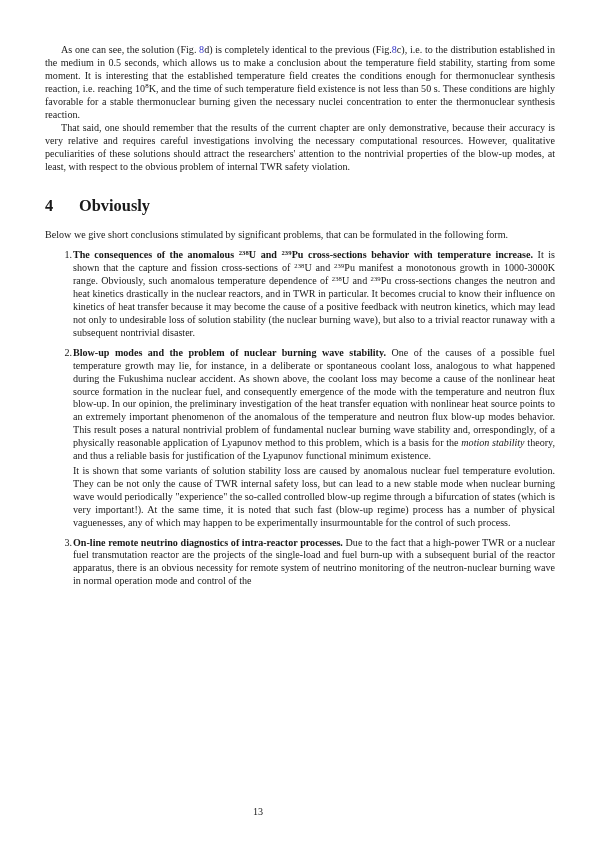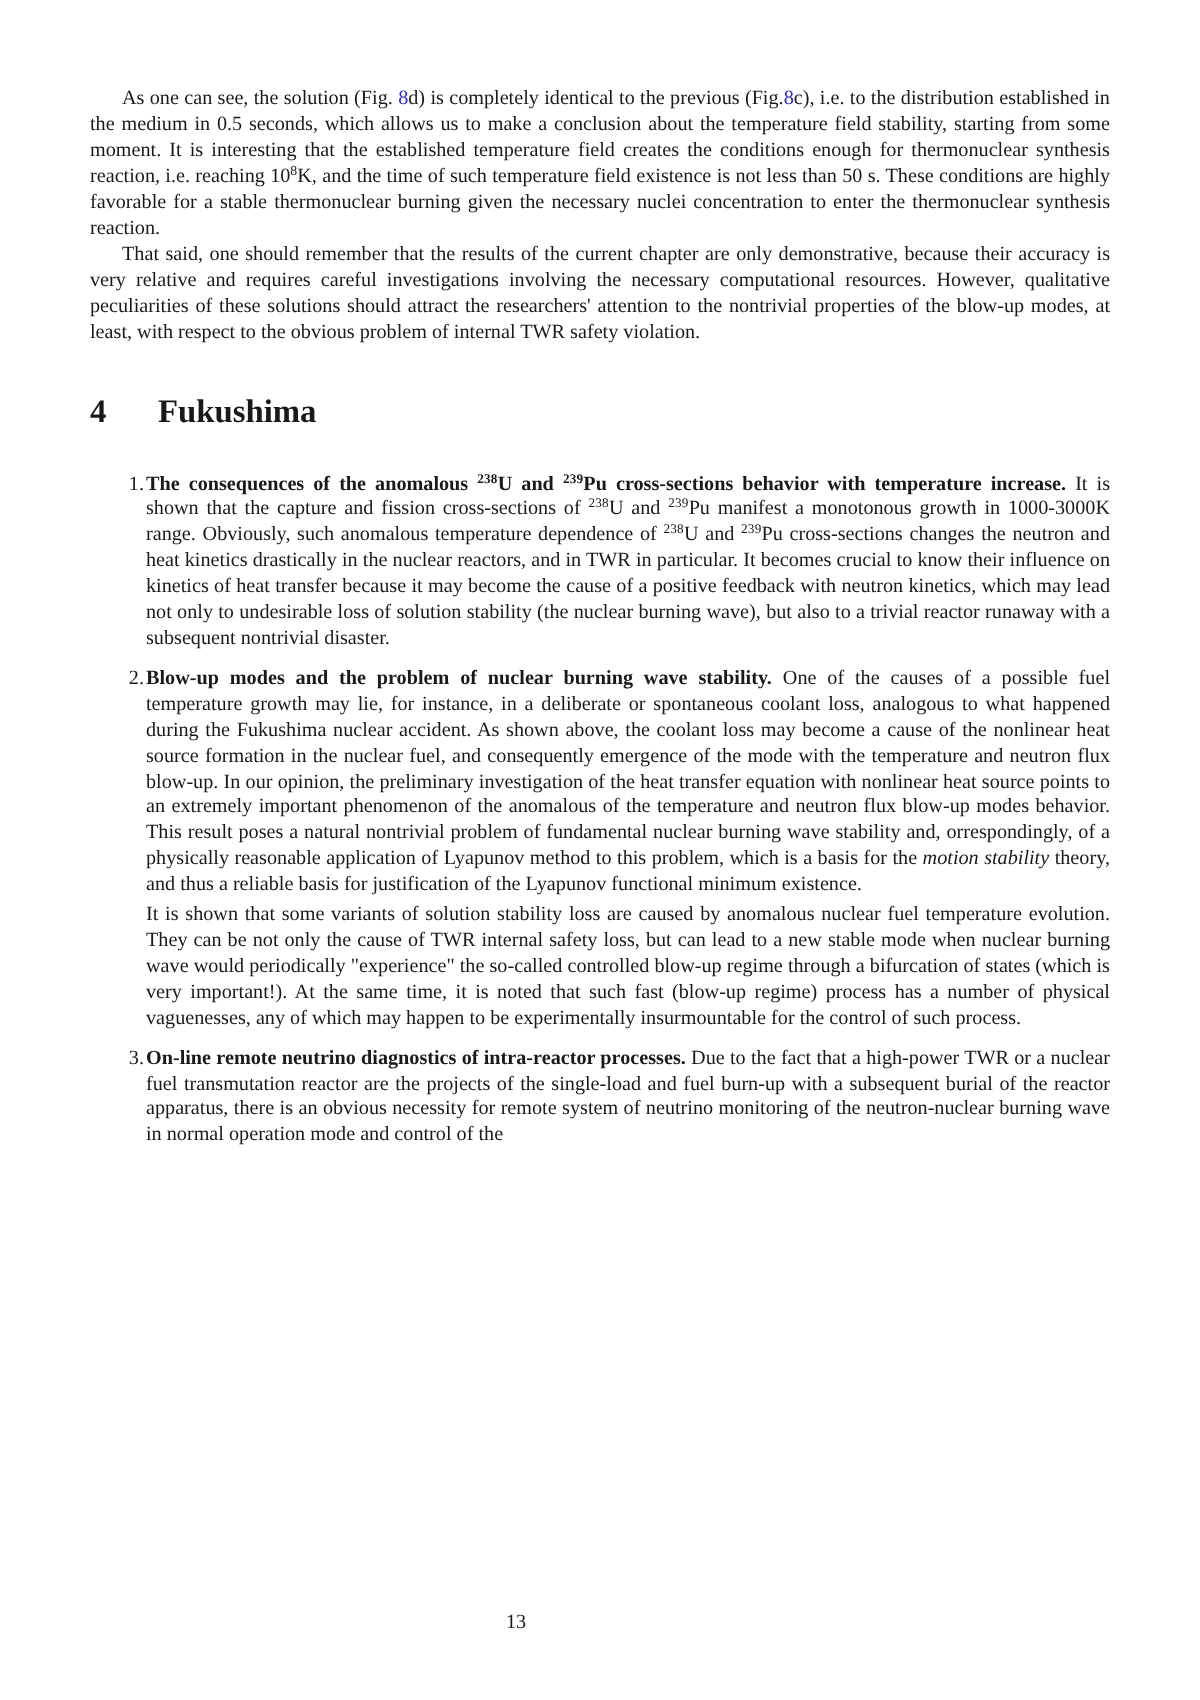--- a/index.html
+++ b/index.html
@@ -103,25 +103,26 @@
 <div id="page">
 
   <p class="body-par indent"><span>As one can see, the solution (Fig. </span><a class="figref" href="#">8</a><span>d) is completely identical to the previous (Fig.</span><a class="figref" href="#">8</a><span>c), i.e. to the distribution established in the medium in 0.5 seconds, which allows us to make a conclusion about the temperature field stability, starting from some moment. It is interesting that the established temperature field creates the conditions enough for thermonuclear synthesis reaction, i.e. reaching 10</span><sup class="exp">8</sup><span>K, and the time of such temperature field existence is not less than 50 s. These conditions are highly favorable for a stable thermonuclear burning given the necessary nuclei concentration to enter the thermonuclear synthesis reaction.</span></p>
 
   <p class="body-par indent">That said, one should remember that the results of the current chapter are only demonstrative, because their accuracy is very relative and requires careful investigations involving the necessary computational resources. However, qualitative peculiarities of these solutions should attract the researchers' attention to the nontrivial properties of the blow-up modes, at least, with respect to the obvious problem of internal TWR safety violation.</p>
 
   <div class="sec-gap-top"></div>
 
   <div class="sec-head">
     <span class="sec-num">4</span>
-    <span>Fukushima</span>
+    <span>Obviously</span>
   </div>
 
   <div class="sec-gap-bot"></div>
 
+  <p class="body-par">Below we give short conclusions stimulated by significant problems, that can be formulated in the following form.</p>
 
   <ol class="conc-list">
 
     <li>
       <span class="li-marker">1.</span>
       <p class="li-par"><b class="lead"><span>The consequences of the anomalous </span><sup class="iso">238</sup><span>U and </span><sup class="iso">239</sup><span>Pu cross-sections behavior with temperature increase.</span></b><span> It is shown that the capture and fission cross-sections of </span><sup class="iso">238</sup><span>U and </span><sup class="iso">239</sup><span>Pu manifest a monotonous growth in 1000-3000K range. Obviously, such anomalous temperature dependence of </span><sup class="iso">238</sup><span>U and </span><sup class="iso">239</sup><span>Pu cross-sections changes the neutron and heat kinetics drastically in the nuclear reactors, and in TWR in particular. It becomes crucial to know their influence on kinetics of heat transfer because it may become the cause of a positive feedback with neutron kinetics, which may lead not only to undesirable loss of solution stability (the nuclear burning wave), but also to a trivial reactor runaway with a subsequent nontrivial disaster.</span></p>
     </li>
 
     <li>
       <span class="li-marker">2.</span>

